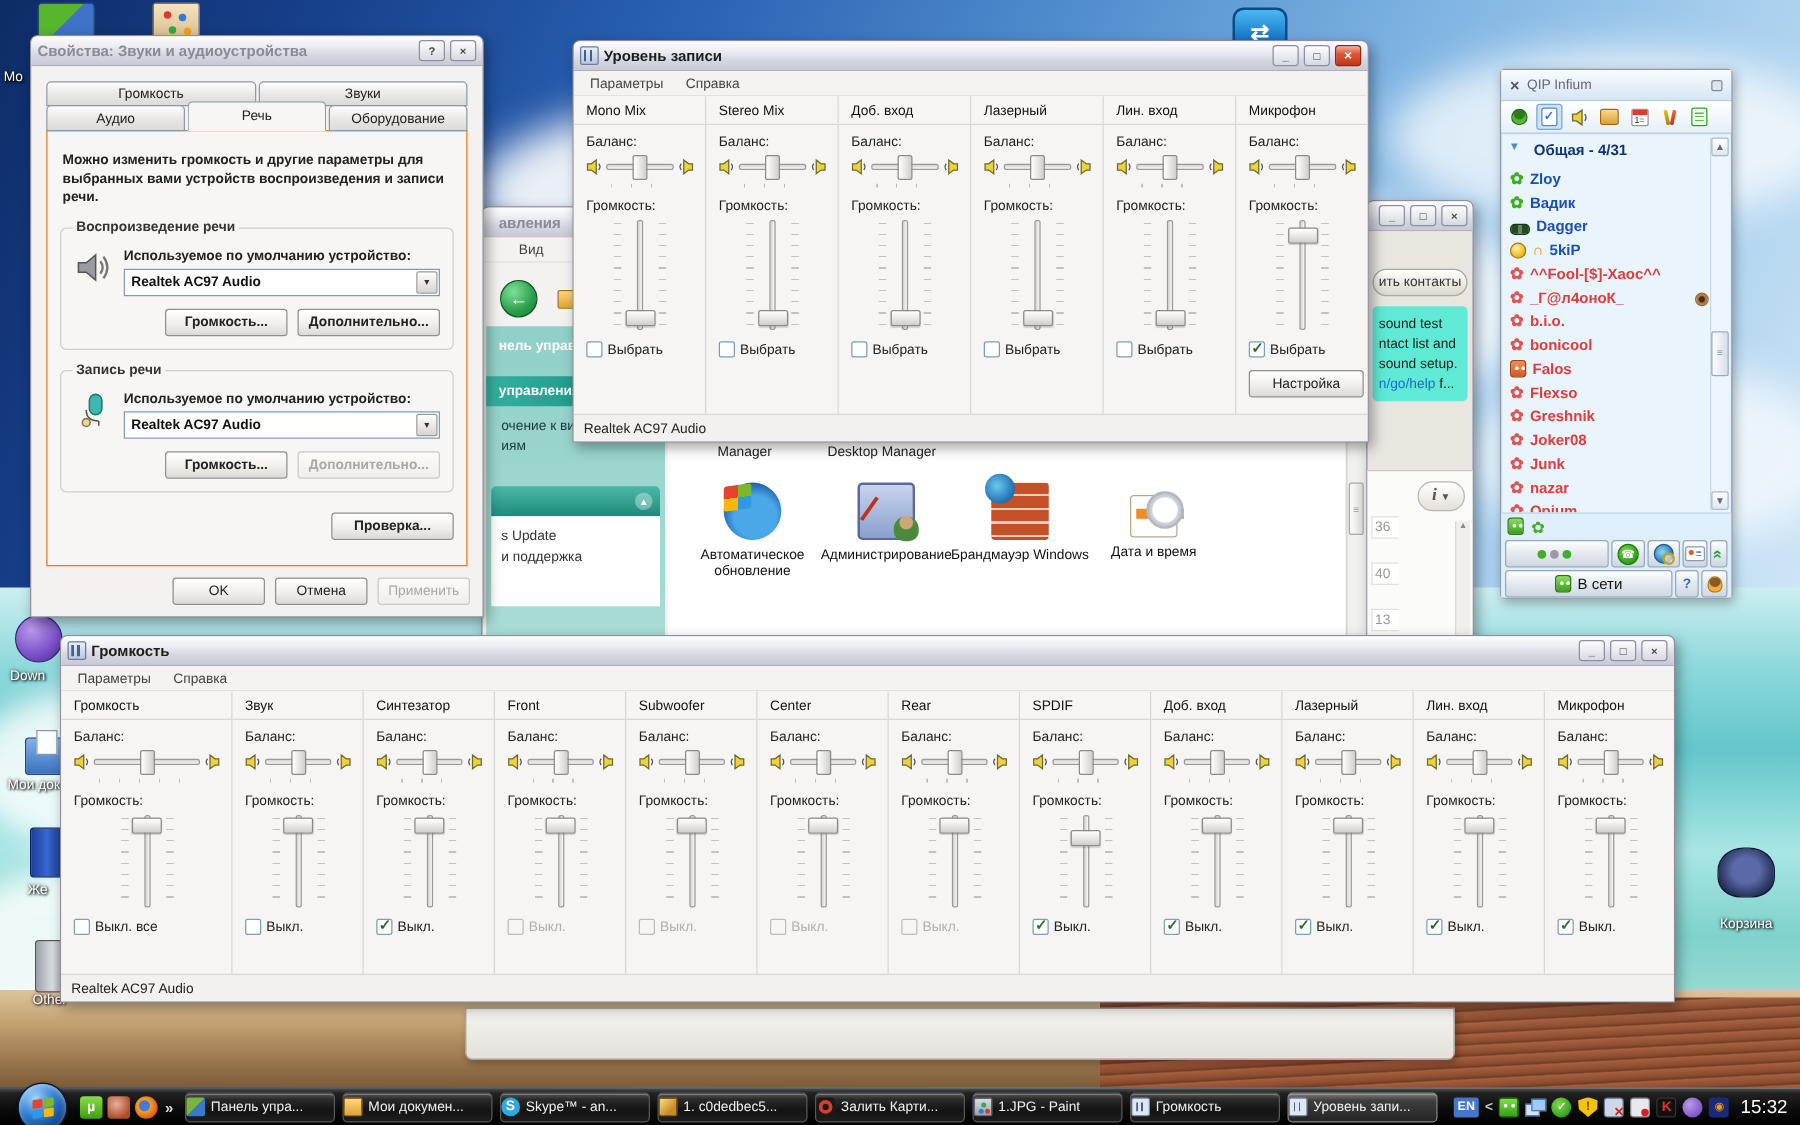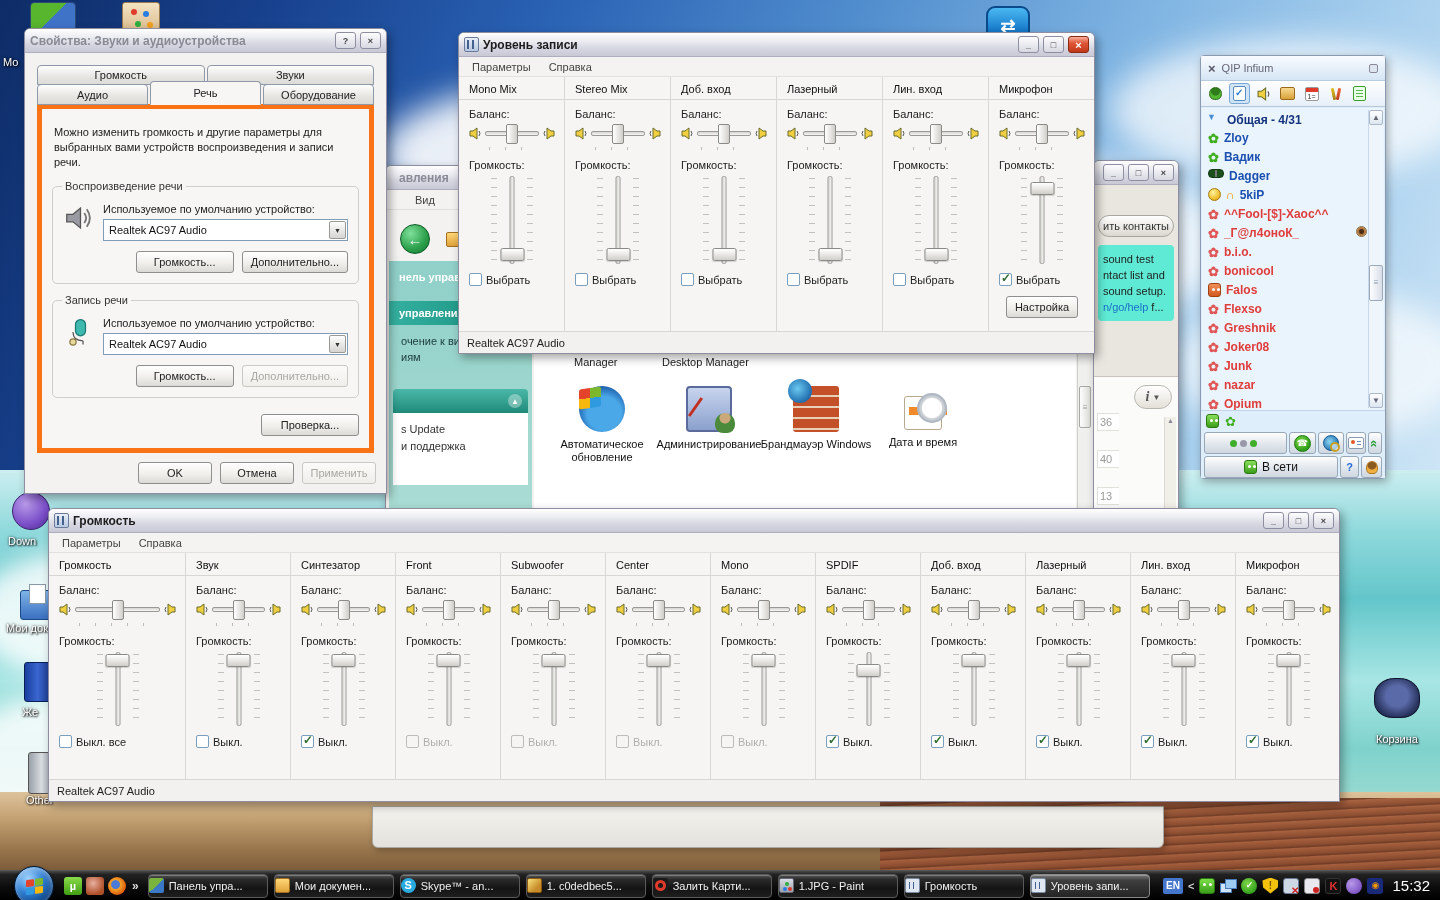--- a/index.html
+++ b/index.html
@@ -55,27 +55,27 @@
 .v-track{position:absolute;left:50%;top:0;bottom:0;width:5px;transform:translateX(-50%);background:linear-gradient(90deg,#d4d3d0,#f8f8f6);border:1px solid #9a9996;border-radius:2px;}
 .v-thumb{position:absolute;left:50%;transform:translateX(-50%);width:24px;height:13px;background:linear-gradient(180deg,#fff,#e4e3e0 60%,#cfcecb);border:1px solid #8a8a86;border-radius:2px;box-shadow:0 1px 1px rgba(0,0,0,.15);}
 .mx-mute{display:flex;align-items:center;gap:4px;margin-top:9px;}
 .mx-mutelbl{color:#222;}
 .mx-mute.disabled .mx-mutelbl{color:#b0afac;}
 .cb{width:13px;height:13px;border:1px solid #7a9ebe;border-radius:2px;background:#fff;position:relative;flex:none;}
 .cb.checked::after{content:"✓";position:absolute;left:1px;top:-3px;font-size:12px;font-weight:bold;color:#2d6b2d;}
 .cb.dis{border-color:#bcbcb8;background:#f6f5f3;}
 .btn{height:22px;border:1px solid #8e8f8e;border-radius:3px;background:linear-gradient(180deg,#ffffff,#f0efec 55%,#dbdad6);color:#222;display:flex;align-items:center;justify-content:center;font-size:11px;padding:0 8px;}
 .btn.disabled{color:#a9a8a3;border-color:#c9c8c4;background:linear-gradient(180deg,#fcfbf9,#efeeeb);}
-.mx-setup{width:72px;margin:10px auto 0;}
+.mx-setup{width:92px;margin:10px auto 0;}
 
 .dlg{left:24px;top:28px;width:363px;height:466px;z-index:30;}
 .tabrow{position:absolute;left:12px;right:12px;display:flex;gap:2px;}
 .tab{flex:1;background:linear-gradient(180deg,#fefefe,#e6e5e2 60%,#dcdbd8);border:1px solid #8e99a8;border-radius:4px 4px 0 0;display:flex;align-items:center;justify-content:center;color:#222;height:100%;}
 .tab.active{background:#f7f6f4;border-bottom-color:#f7f6f4;margin-top:-3px;height:calc(100% + 3px);z-index:5;}
-.tabpanel{position:absolute;left:12px;right:12px;top:75px;bottom:40px;border:5px solid #f97316;background:#f7f6f4;padding:12px 10px;z-index:2;}
+.tabpanel{position:absolute;left:12px;right:12px;top:75px;bottom:40px;border:1px solid #f97316;background:#f7f6f4;padding:12px 10px;z-index:2;font-weight:bold;}
 .dlg-desc{color:#222;line-height:15px;margin:4px 2px 16px;}
 .groupbox{position:relative;border:1px solid #cfcecb;border-radius:5px;padding:16px 10px 10px;margin-bottom:16px;}
 .gb-legend{position:absolute;top:-7px;left:9px;background:#f7f6f4;padding:0 3px;color:#333;}
 .gb-row{display:flex;gap:10px;align-items:flex-start;}
 .gb-right{flex:1;}
 .gb-lbl{color:#222;margin-bottom:4px;}
 .combo{position:relative;height:22px;border:1px solid #7f9db9;background:#fff;display:flex;align-items:center;padding:0 20px 0 5px;color:#111;}
 .combo .arrow{position:absolute;right:1px;top:1px;bottom:1px;width:17px;background:linear-gradient(180deg,#fefefe,#d6d5d2);border:1px solid #9a9a96;border-radius:2px;display:flex;align-items:center;justify-content:center;font-size:7px;color:#333;}
 .gb-btns{display:flex;justify-content:flex-end;gap:8px;margin-top:10px;}
 .gb-btns .btn{min-width:98px;}
@@ -99,21 +99,21 @@
 .qtb-cal::before{content:"";position:absolute;top:0;left:0;right:0;height:4px;background:#e03a2a;}
 .qtb-cal::after{content:"1=";font-size:7px;color:#333;position:absolute;left:2px;top:5px;}
 .qtb-tools{width:14px;height:14px;position:relative;}
 .qtb-tools::before{content:"";position:absolute;left:3px;top:1px;width:3px;height:12px;background:linear-gradient(#e8c020,#a08010);transform:rotate(-12deg);border-radius:1px;}
 .qtb-tools::after{content:"";position:absolute;right:3px;top:1px;width:3px;height:12px;background:linear-gradient(#f06a3a,#c03818);transform:rotate(12deg);border-radius:1px;}
 .qtb-notes{width:13px;height:15px;background:#eaffea;border:1px solid #3a9e2a;border-radius:2px;position:relative;}
 .qtb-notes::after{content:"";position:absolute;left:2px;right:2px;top:3px;height:8px;background:repeating-linear-gradient(180deg,#58b848 0 1px,transparent 1px 3px);}
 .qip-list{position:absolute;top:52px;bottom:68px;left:1px;right:1px;background:#e9f4fc;overflow:hidden;padding:2px 17px 0 3px;}
 .qip-group{display:flex;align-items:center;gap:4px;font-weight:bold;color:#15337c;font-size:12px;padding:2px 2px 3px;}
 .qip-group .tri{color:#4a90d8;font-size:9px;}
-.qip-row{display:flex;align-items:flex-start;gap:5px;height:19px;padding-left:3px;font-size:12px;font-weight:bold;color:#1b4fb0;}
+.qip-row{display:flex;align-items:flex-end;gap:5px;height:19px;padding-left:3px;font-size:12px;font-weight:bold;color:#1b4fb0;}
 .qip-row.off{color:#e03c3c;}
 .qip-name{white-space:nowrap;overflow:hidden;}
 .ci{display:inline-block;flex:none;}
 .ci-flower-green::after{content:"✿";color:#3fae1e;font-size:13px;}
 .ci-flower-red::after{content:"✿";color:#e05555;font-size:13px;}
 .ci-shades{width:16px;height:9px;background:linear-gradient(90deg,#1c4f1c 40%,#777 40% 60%,#1c4f1c 60%);border-radius:4px;border:1px solid #123a12;}
 .ci-smiley{width:13px;height:13px;border-radius:50%;background:radial-gradient(circle at 38% 32%,#fff2a0,#f0c030 60%,#d09010);border:1px solid #a87a10;}
 .ci-phones::after{content:"∩";color:#f09000;font-weight:bold;font-size:12px;}
 .ci-robot-red{width:13px;height:14px;border-radius:3px;background:linear-gradient(180deg,#f0905a,#d05a20);border:1px solid #a04010;position:relative;}
 .ci-robot-red::after,.ci-robot-green::after{content:"";position:absolute;left:3px;top:4px;width:3px;height:3px;background:#fff;border-radius:50%;box-shadow:5px 0 0 #fff;}
@@ -1007,21 +1007,21 @@
               <div class="v-thumb" style="top: 1px;"></div>
             </div>
             <div class="v-ticks tr2"></div>
           </div>
           <div class="mx-mute disabled">
             <span class="cb dis"></span>
             <span class="mx-mutelbl">Выкл.</span>
           </div>
         </div>
         <div class="mx-col" style="width: 105px;">
-          <div class="mx-name">Mono</div>
+          <div class="mx-name">Rear</div>
           <div class="mx-lbl">Баланс:</div>
           <div class="mx-balrow">
             <span class="mini-spk">
               <svg width="13" height="13" viewBox="0 0 13 13">
                 <polygon points="1,4 4,4 8,1 8,12 4,9 1,9" fill="#f0d040" stroke="#6b6b2a"></polygon>
                 <path d="M10 4 q2 2.5 0 5" stroke="#555" fill="none"></path>
               </svg>
             </span>
             <div class="h-track">
               <div class="h-thumb"></div>

